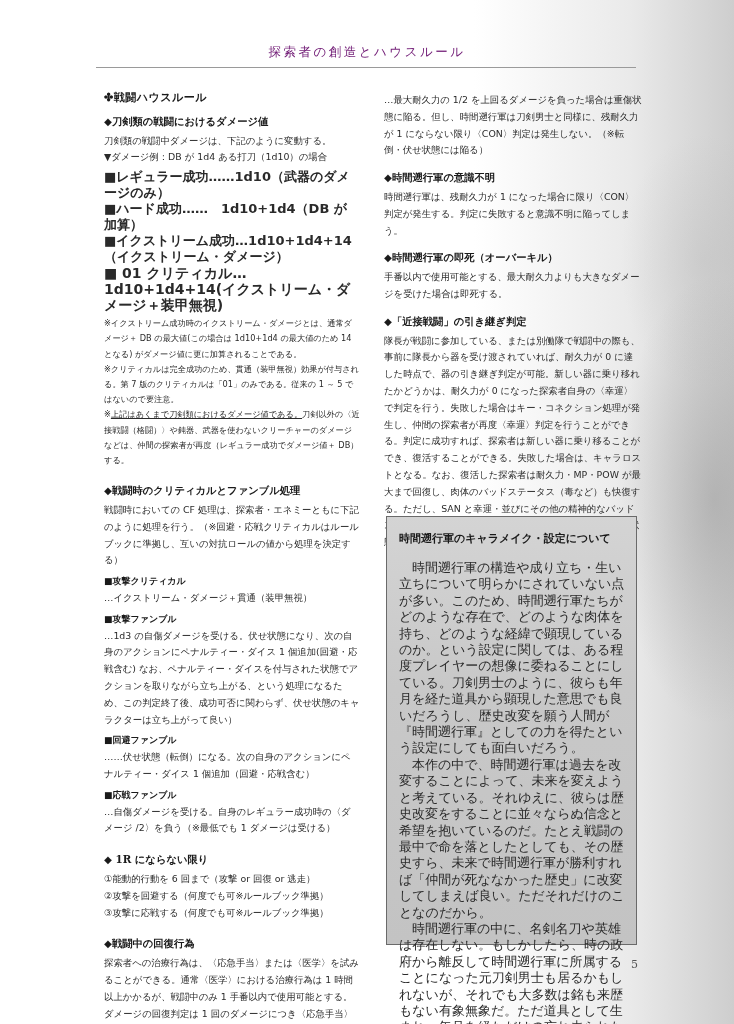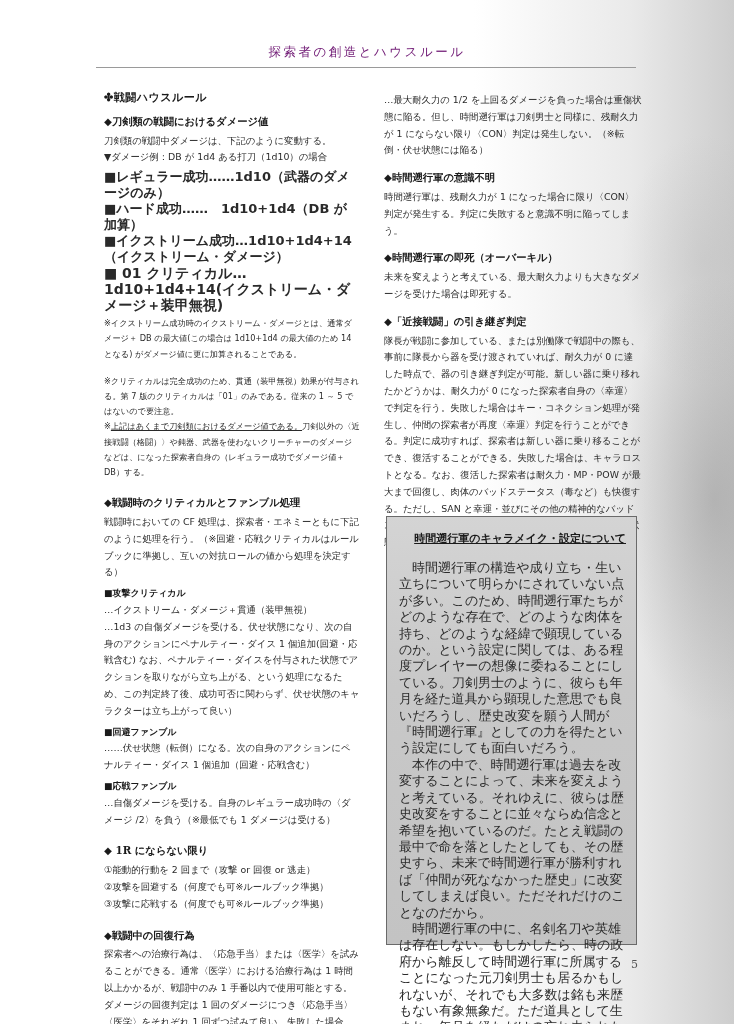--- a/index.html
+++ b/index.html
@@ -41,21 +41,21 @@
   .note { font-size: 8.2px; line-height: 15.2px; margin-top: 3px; }
   .note u { text-decoration: underline; }
   .gap { height: 8px; }
   .box {
     position: absolute; left: 386px; top: 516px; width: 251px; height: 429px;
     border: 1.5px solid #6a6a6a; box-sizing: border-box;
     background: linear-gradient(180deg, #d4d4d4 0%, #c8c8c8 40%, #c3c3c3 100%);
     padding: 10px 10px 8px 12px;
   }
   .box-title {
-    text-align: right; font-weight: bold; font-size: 11px; margin: 4px 0 14px 0; color: #1a1a1a; text-decoration: underline;
+    text-align: left; font-weight: bold; font-size: 11px; margin: 4px 0 14px 0; color: #1a1a1a;
   }
   .box-text { font-size: 13px; line-height: 16.4px; color: #2a2a2a; }
   .box-text p { text-indent: 1em; }
   .page-number {
     position: absolute; left: 631px; top: 958px; font-family: "DejaVu Serif", serif;
     font-size: 11px; color: #555;
   }
 </style>
 </head>
 <body>
@@ -70,56 +70,57 @@
 
   <div class="h2">◆刀剣類の戦闘におけるダメージ値</div>
   <p>刀剣類の戦闘中ダメージは、下記のように変動する。</p>
   <p>▼ダメージ例：DB が 1d4 ある打刀（1d10）の場合</p>
   <div style="height:3px"></div>
   <p class="dmg">■レギュラー成功……1d10（武器のダメージのみ）</p>
   <p class="dmg">■ハード成功……　1d10+1d4（DB が加算）</p>
   <p class="dmg">■イクストリーム成功…1d10+1d4+14（イクストリーム・ダメージ）</p>
   <p class="dmg" style="font-size:14px">■ 01 クリティカル… 1d10+1d4+14(イクストリーム・ダメージ＋装甲無視)</p>
   <p class="note">※イクストリーム成功時のイクストリーム・ダメージとは、通常ダメージ＋ DB の最大値(この場合は 1d10+1d4 の最大値のため 14 となる) がダメージ値に更に加算されることである。</p>
-  <p class="note" style="margin-top:12px">※クリティカルは完全成功のため、貫通（装甲無視）効果が付与される。第 7 版のクリティカルは「01」のみである。従来の 1 ～ 5 ではないので要注意。</p>
-  <p class="note" style="margin-top:0"><span>※</span><u>上記はあくまで刀剣類におけるダメージ値である。</u><span>刀剣以外の〈近接戦闘（格闘）〉や鈍器、武器を使わないクリーチャーのダメージなどは、になった探索者自身の（レギュラー成功でダメージ値＋ DB）する。</span></p>
+  <p class="note" style="margin-top:0">※クリティカルは完全成功のため、貫通（装甲無視）効果が付与される。第 7 版のクリティカルは「01」のみである。従来の 1 ～ 5 ではないので要注意。</p>
+  <p class="note" style="margin-top:0"><span>※</span><u>上記はあくまで刀剣類におけるダメージ値である。</u><span>刀剣以外の〈近接戦闘（格闘）〉や鈍器、武器を使わないクリーチャーのダメージなどは、仲間の探索者が再度（レギュラー成功でダメージ値＋ DB）する。</span></p>
 
   <div class="gap"></div>
   <div class="h2">◆戦闘時のクリティカルとファンブル処理</div>
   <p>戦闘時においての CF 処理は、探索者・エネミーともに下記のように処理を行う。（※回避・応戦クリティカルはルールブックに準拠し、互いの対抗ロールの値から処理を決定する）</p>
   <div class="h3">■攻撃クリティカル</div>
   <p>…イクストリーム・ダメージ＋貫通（装甲無視）</p>
+  <div class="h3">■攻撃ファンブル</div>
   <p>…1d3 の自傷ダメージを受ける。伏せ状態になり、次の自身のアクションにペナルティー・ダイス 1 個追加(回避・応戦含む) なお、ペナルティー・ダイスを付与された状態でアクションを取りながら立ち上がる、という処理になるため、この判定終了後、成功可否に関わらず、伏せ状態のキャラクターは立ち上がって良い）</p>
   <div class="h3">■回避ファンブル</div>
   <p>……伏せ状態（転倒）になる。次の自身のアクションにペナルティー・ダイス 1 個追加（回避・応戦含む）</p>
   <div class="h3">■応戦ファンブル</div>
   <p>…自傷ダメージを受ける。自身のレギュラー成功時の〈ダメージ /2〉を負う（※最低でも 1 ダメージは受ける）</p>
 
   <div class="gap"></div>
   <div class="h2">◆ 1R にならない限り</div>
-  <p>①能動的行動を 2 回まで（攻撃 or 回復 or 逃走）</p>
+  <p>①能動的行動を 6 回まで（攻撃 or 回復 or 逃走）</p>
   <p>②攻撃を回避する（何度でも可※ルールブック準拠）</p>
   <p>③攻撃に応戦する（何度でも可※ルールブック準拠）</p>
 
   <div class="gap"></div>
   <div class="h2">◆戦闘中の回復行為</div>
   <p>探索者への治療行為は、〈応急手当〉または〈医学〉を試みることができる。通常〈医学〉における治療行為は 1 時間以上かかるが、戦闘中のみ 1 手番以内で使用可能とする。ダメージの回復判定は 1 回のダメージにつき〈応急手当〉〈医学〉をそれぞれ 1 回ずつ試みて良い。失敗した場合は、改めて同じ怪我に対し回復判定に再挑戦しても良い（2 名同時に同じ怪我に対して回復判定を試みても良いが、その場合、回復値が 2 倍になることはない）</p>
 
 </div>
 
 <div class="col col-right">
   <p>…最大耐久力の 1/2 を上回るダメージを負った場合は重傷状態に陥る。但し、時間遡行軍は刀剣男士と同様に、残耐久力が 1 にならない限り〈CON〉判定は発生しない。（※転倒・伏せ状態には陥る）</p>
 
   <div style="height:4px"></div>
   <div class="h2">◆時間遡行軍の意識不明</div>
   <p>時間遡行軍は、残耐久力が 1 になった場合に限り〈CON〉判定が発生する。判定に失敗すると意識不明に陥ってしまう。</p>
 
   <div style="height:4px"></div>
   <div class="h2">◆時間遡行軍の即死（オーバーキル）</div>
-  <p>未来を変えようと考えている、最大耐久力よりも大きなダメージを受けた場合は即死する。</p>
+  <p>手番以内で使用可能とする、最大耐久力よりも大きなダメージを受けた場合は即死する。</p>
 
   <div style="height:4px"></div>
   <div class="h2">◆「近接戦闘」の引き継ぎ判定</div>
   <p>隊長が戦闘に参加している、または別働隊で戦闘中の際も、事前に隊長から器を受け渡されていれば、耐久力が 0 に達した時点で、器の引き継ぎ判定が可能。新しい器に乗り移れたかどうかは、耐久力が 0 になった探索者自身の〈幸運〉で判定を行う。失敗した場合はキー・コネクション処理が発生し、仲間の探索者が再度〈幸運〉判定を行うことができる。判定に成功すれば、探索者は新しい器に乗り移ることができ、復活することができる。失敗した場合は、キャラロストとなる。なお、復活した探索者は耐久力・MP・POW が最大まで回復し、肉体のバッドステータス（毒など）も快復する。ただし、SAN と幸運・並びにその他の精神的なバッドステータス（潜在狂気状態・マニア、恐怖症など）は初期状態に戻らないので注意。</p>
 </div>
 
 <div class="box">
   <div class="box-title">時間遡行軍のキャラメイク・設定について</div>
   <div class="box-text">
     <p>時間遡行軍の構造や成り立ち・生い立ちについて明らかにされていない点が多い。このため、時間遡行軍たちがどのような存在で、どのような肉体を持ち、どのような経緯で顕現しているのか。という設定に関しては、ある程度プレイヤーの想像に委ねることにしている。刀剣男士のように、彼らも年月を経た道具から顕現した意思でも良いだろうし、歴史改変を願う人間が『時間遡行軍』としての力を得たという設定にしても面白いだろう。</p>

